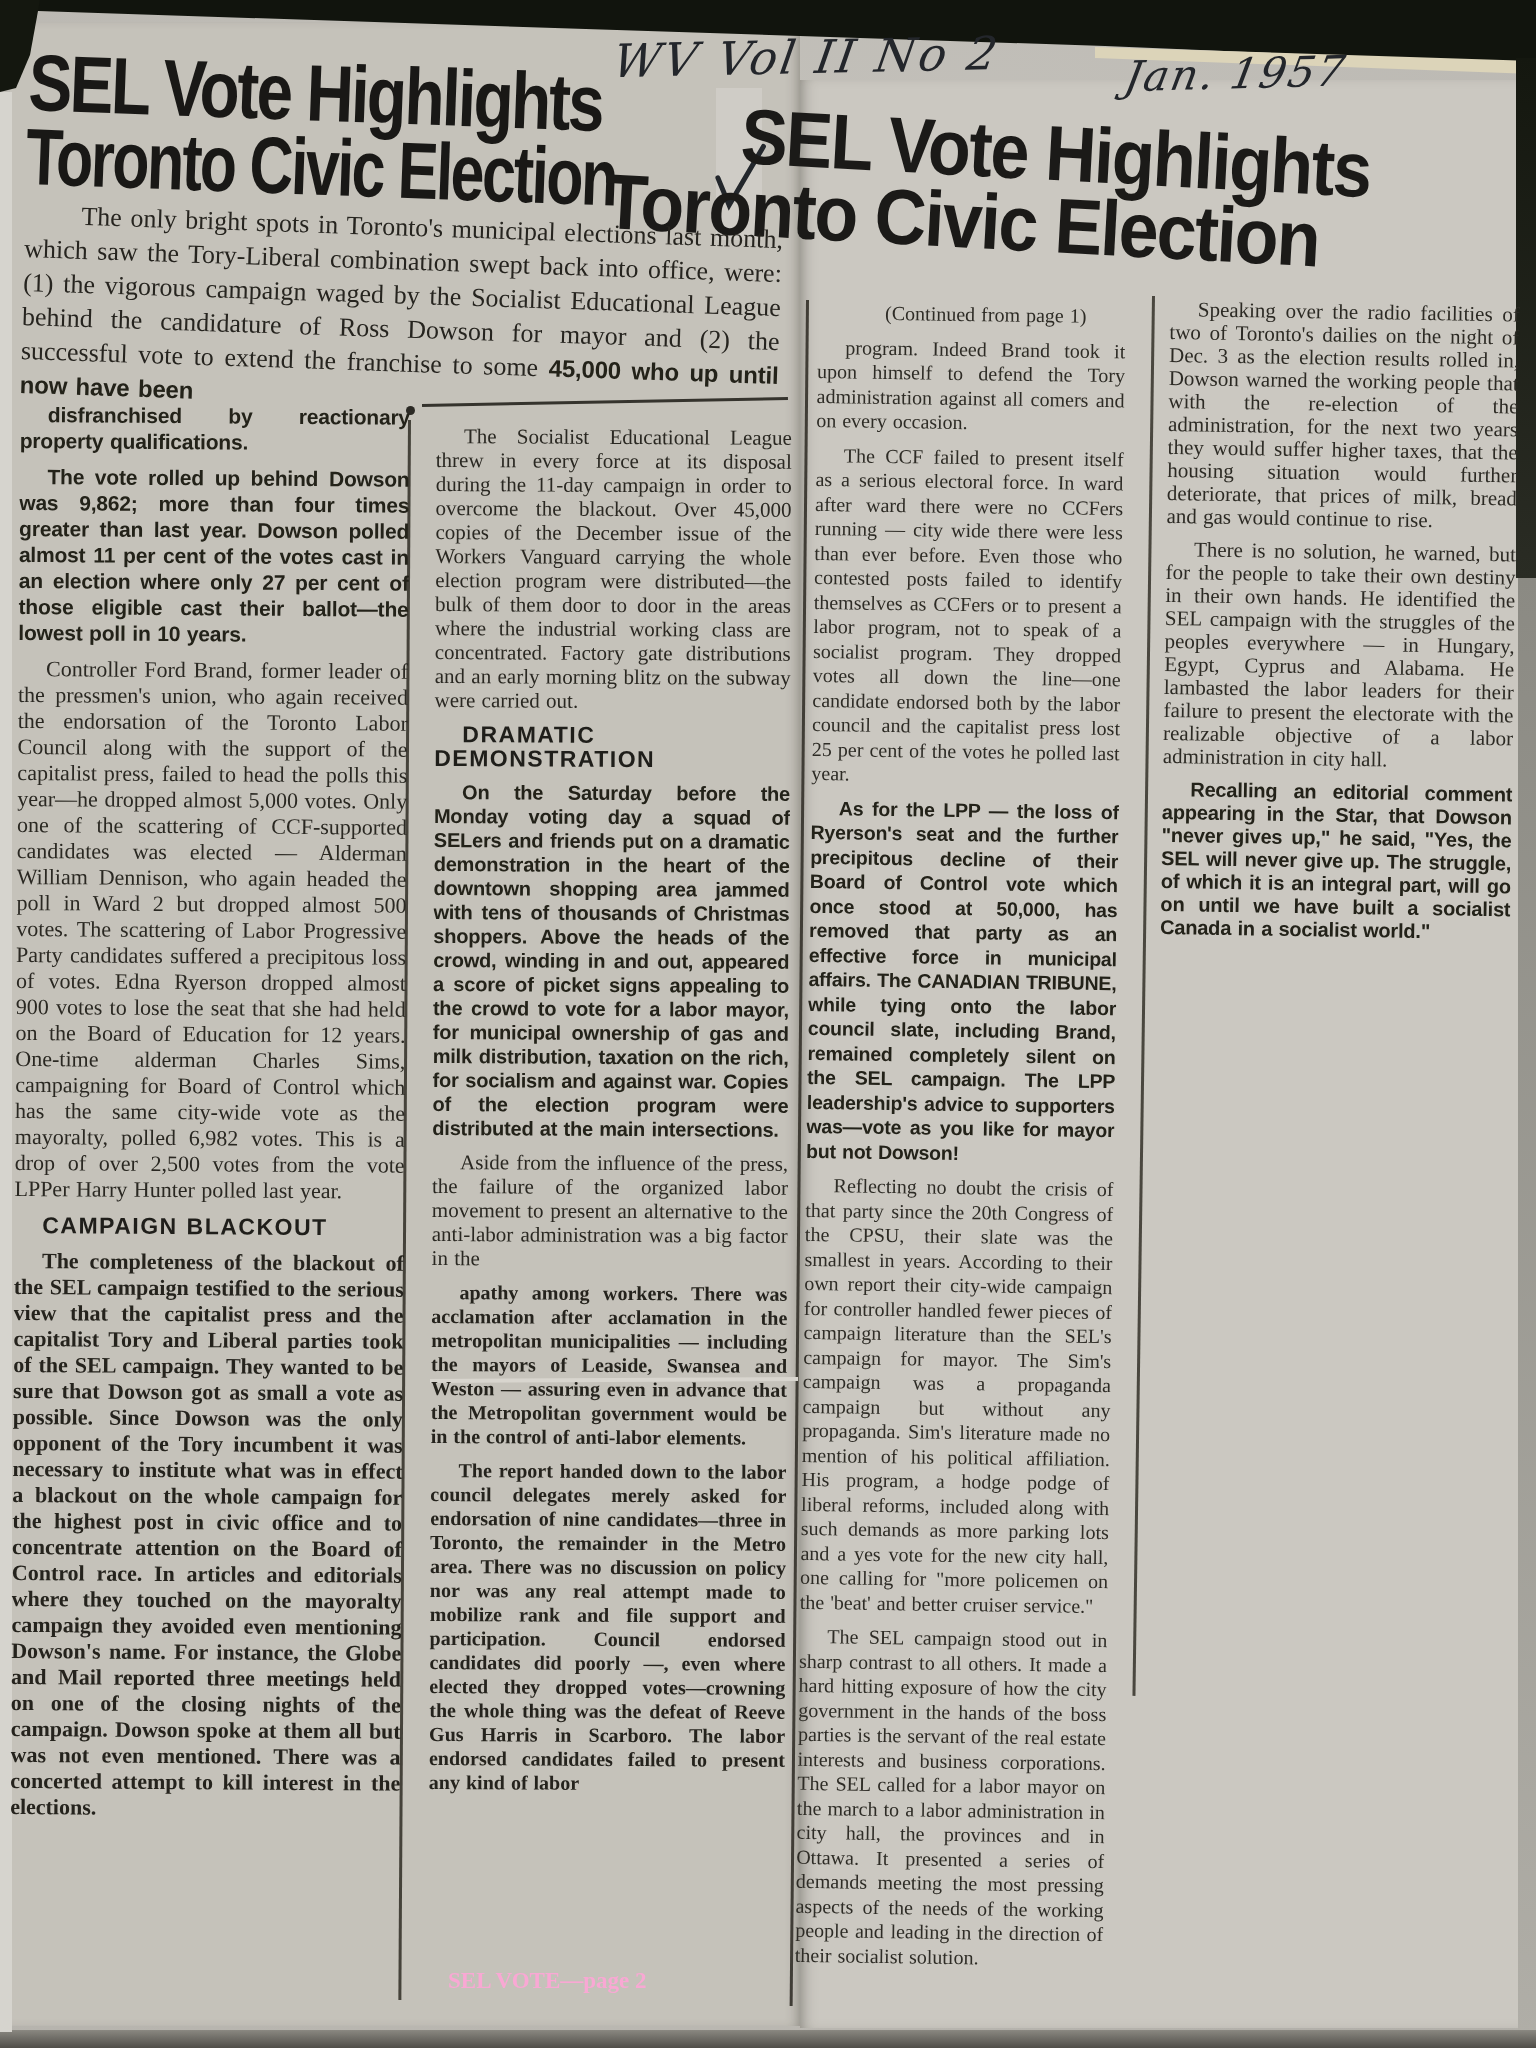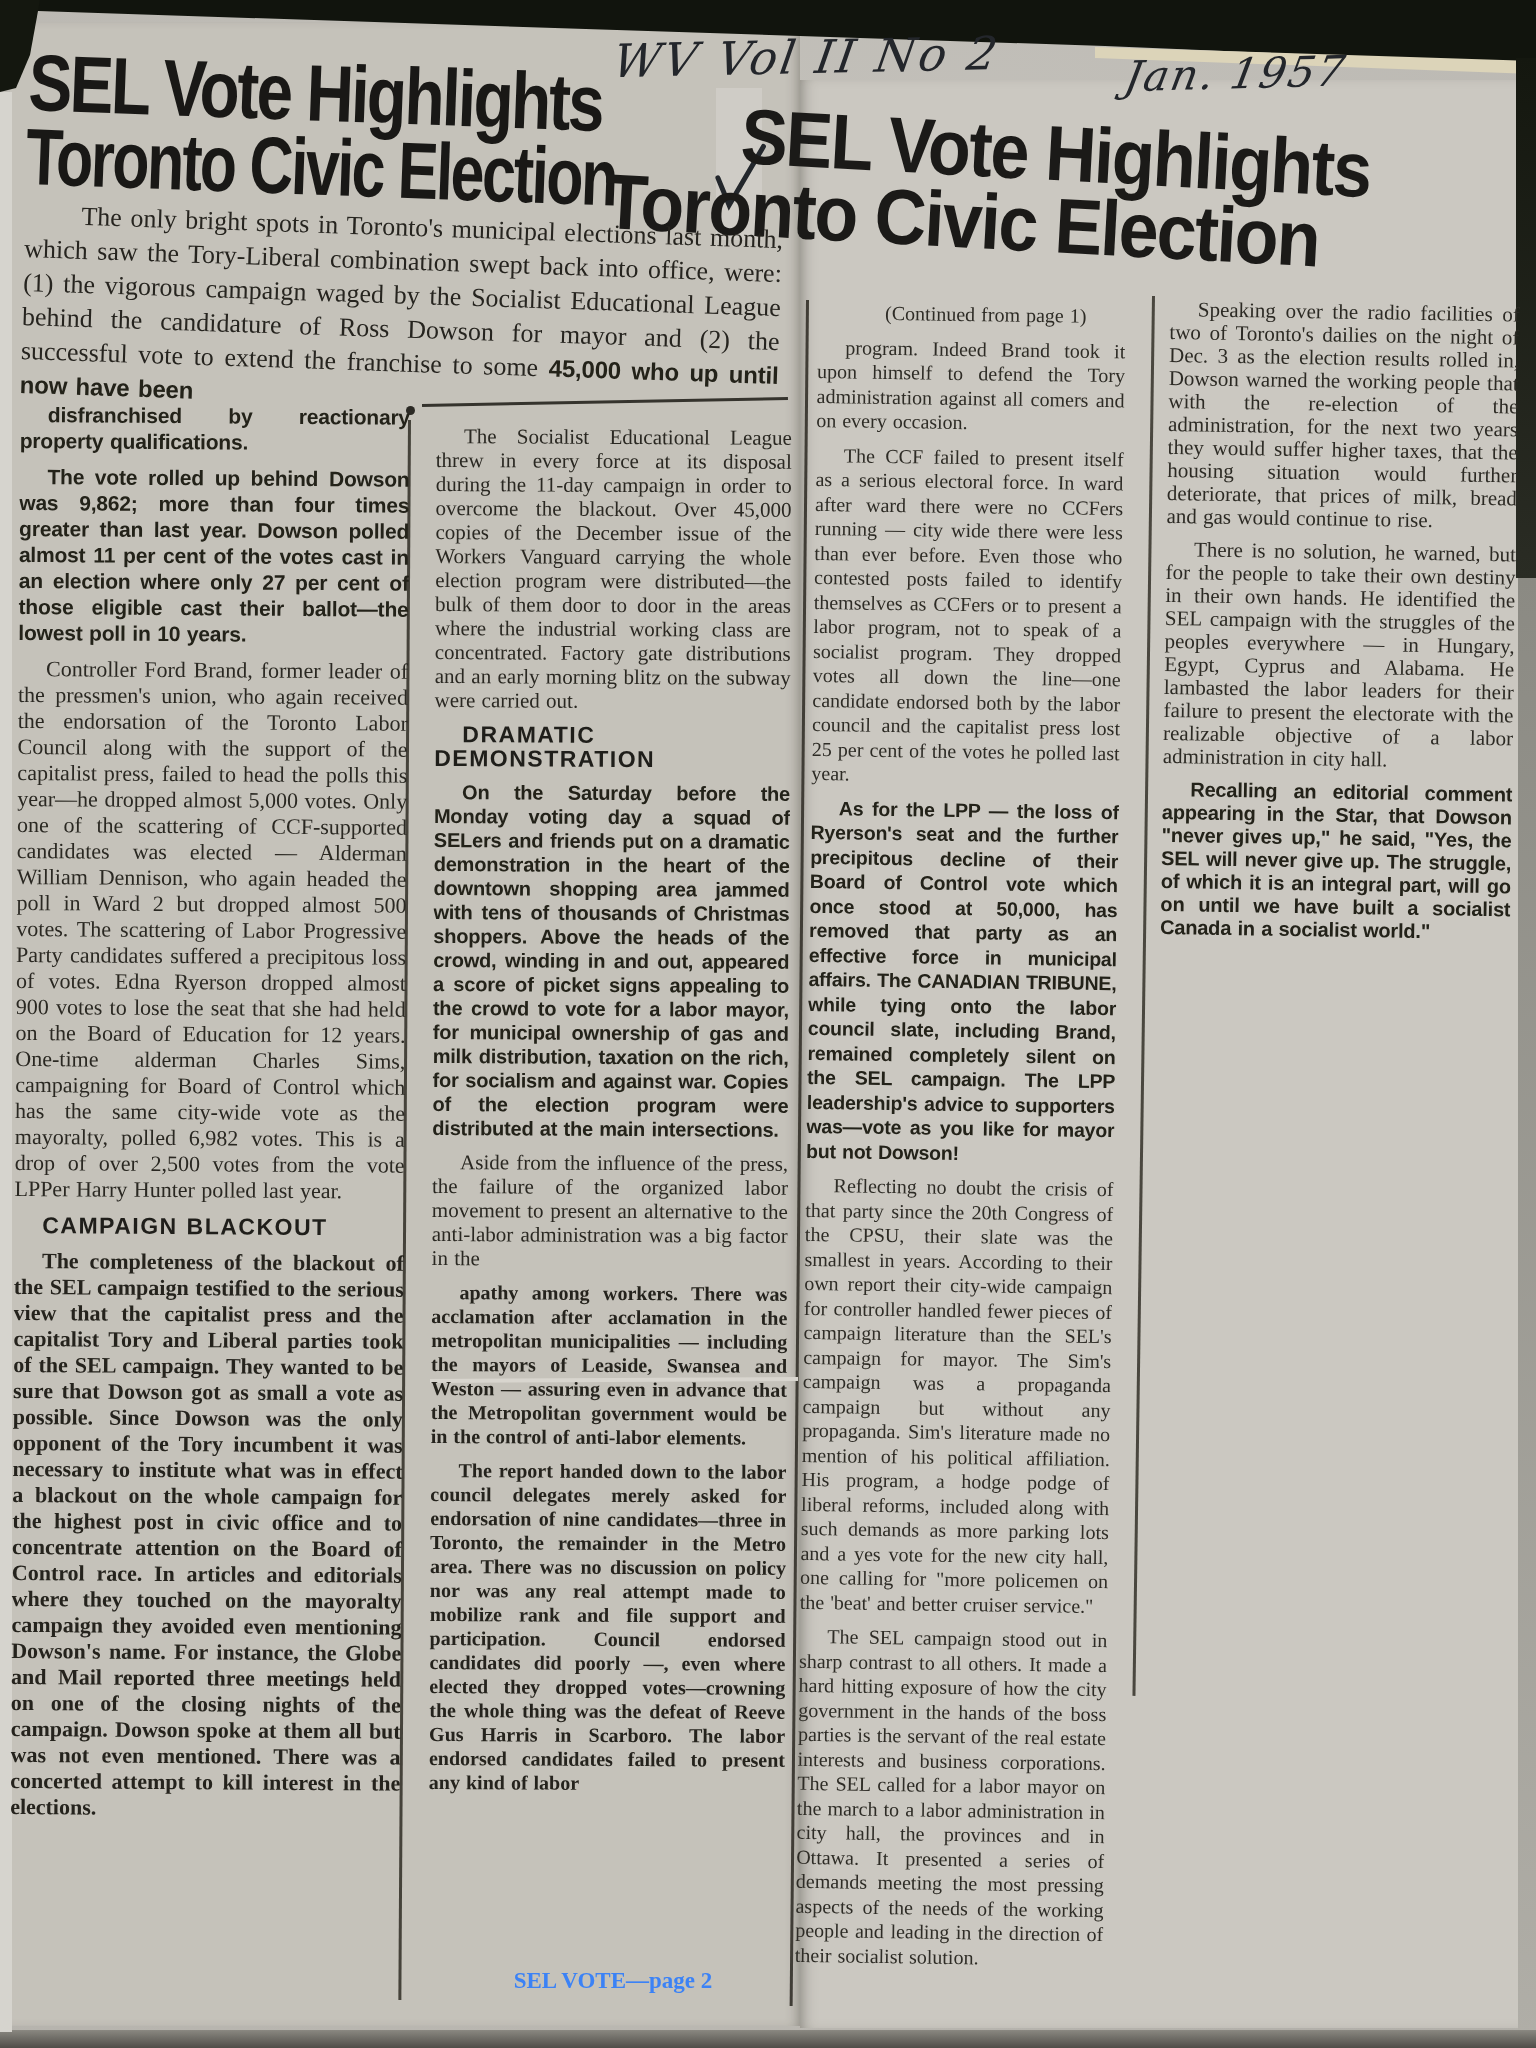--- a/index.html
+++ b/index.html
@@ -68,22 +68,22 @@
   .col p{margin:0 0 10px 0;text-indent:28px;}
   .serif{font-family:"Liberation Serif",serif;}
   .bold-sans{font-family:"Liberation Sans",sans-serif;font-weight:700;color:#232219;letter-spacing:-.2px;}
   .bold-serif{font-family:"Liberation Serif",serif;font-weight:700;color:#25231d;}
   .subhead{font-family:"Liberation Sans",sans-serif;font-weight:700;font-size:23px;
      letter-spacing:1.5px;color:#1f1e1a;text-indent:0;margin:16px 0 12px 0;}
   .lcol1{left:20px;top:402px;width:390px;height:1630px;font-size:22px;line-height:26px;transform:rotate(.4deg);}
   .lcol1 .bold-sans{font-size:21px;}
   .lcol2{left:436px;top:424px;width:356px;height:1534px;font-size:21px;line-height:24px;transform:rotate(.3deg);}
   .lcol2 .bold-sans,.lcol2 .bold-serif{font-size:20px;}
-  .pageref{position:absolute;left:448px;top:1968px;width:330px;text-align:center;
-     font-family:"Liberation Serif",serif;font-weight:700;font-size:23px;color:#3b82f6;}
+  .pageref{position:absolute;left:448px;top:1968px;width:330px;
+     font-family:"Liberation Serif",serif;font-weight:700;font-size:23px;color:#f9a8d4;}
   .rcol1{left:818px;top:300px;width:308px;height:1722px;font-size:20px;line-height:24.5px;transform:rotate(.8deg);color:#2e2c26;}
   .rcol1 .bold-sans{font-size:19.5px;}
   .cont-line{text-align:center;text-indent:0;margin-bottom:8px;}
   .rcol2{left:1170px;top:298px;width:350px;height:790px;font-size:21px;line-height:23px;transform:rotate(.9deg);color:#2c2a24;}
   .rcol2 .bold-sans{font-size:20px;}
 </style>
 </head>
 <body>
 
 <div id="stage">

